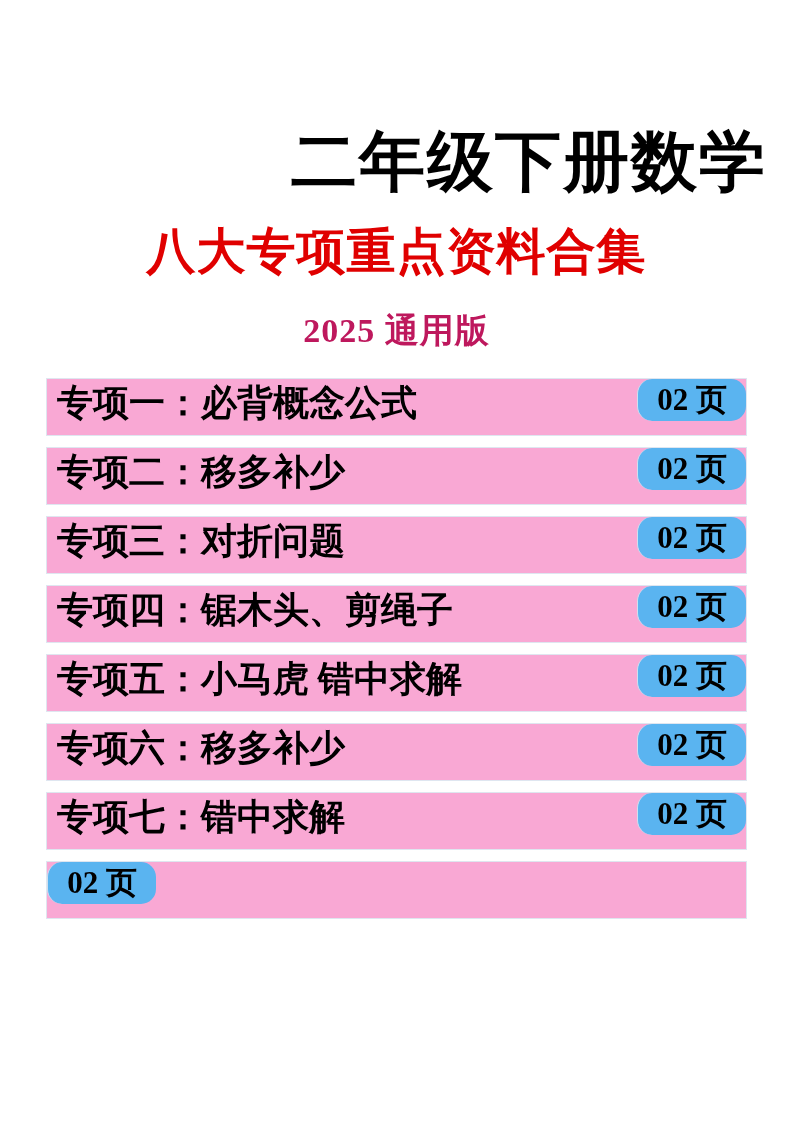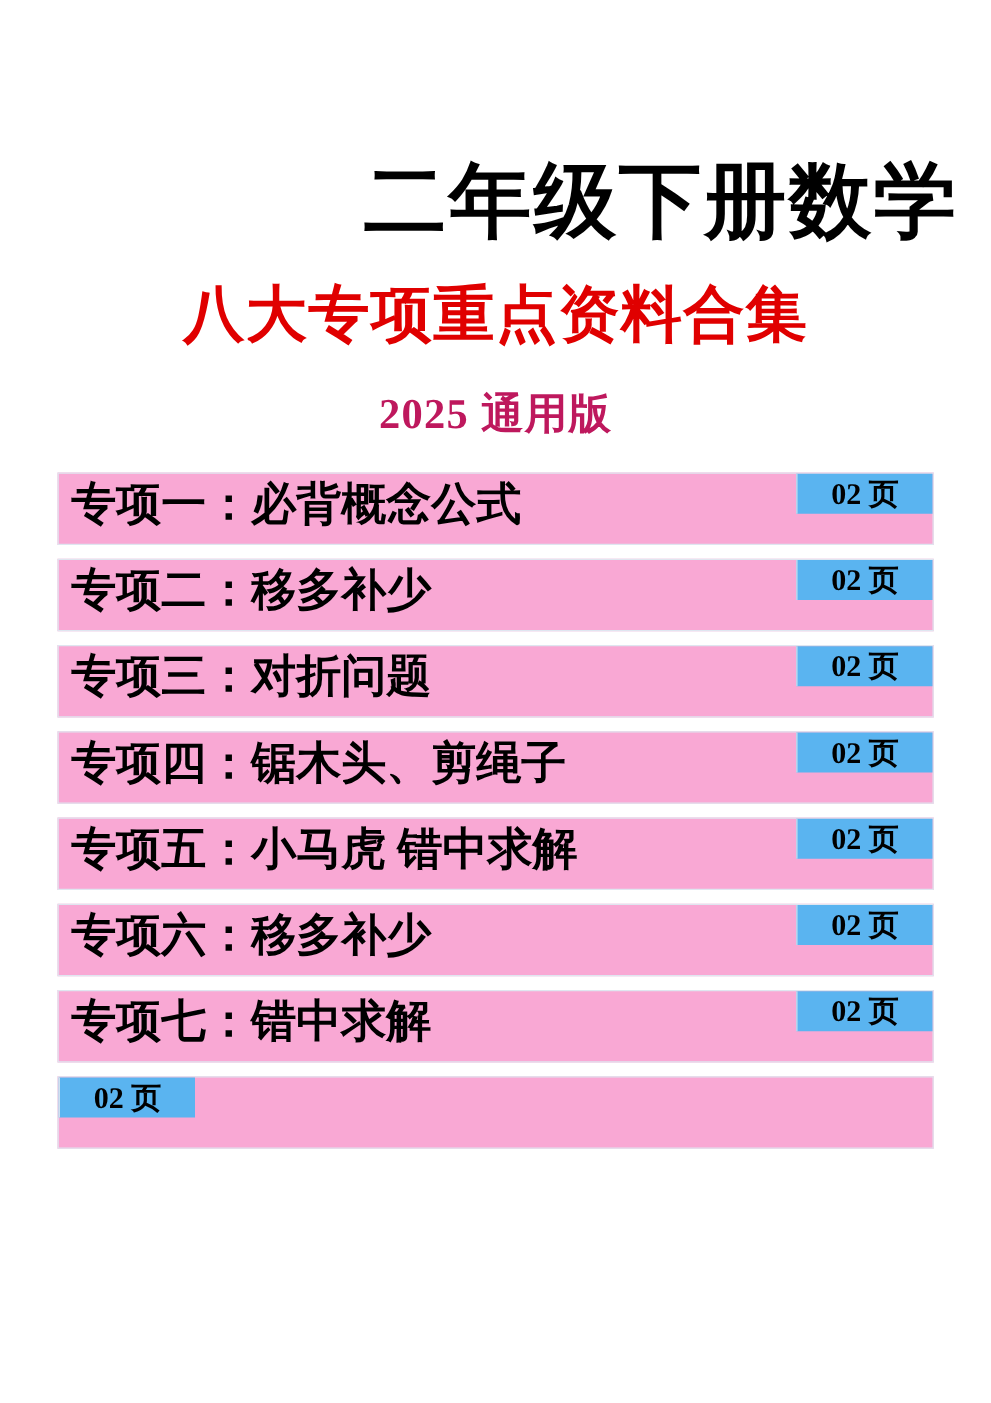--- a/index.html
+++ b/index.html
@@ -75,24 +75,25 @@
     white-space: nowrap;
     overflow: hidden;
   }
   .row-page {
     flex: 0 0 auto;
     width: 108px;
     background: #5ab4f0;
     display: flex;
     align-items: center;
     justify-content: center;
-    font-size: 24px;
+    font-size: 31px;
     font-weight: bold;
     color: #000000;
     border-left: 1px solid #cfe0ef;
+    border-radius: 15px;
   }
 </style>
 </head>
 <body>
 
 <div class="page">
 
   <div class="title-main">二年级下册数学</div>
   <div class="title-sub">八大专项重点资料合集</div>
   <div class="title-version">2025 通用版</div>

